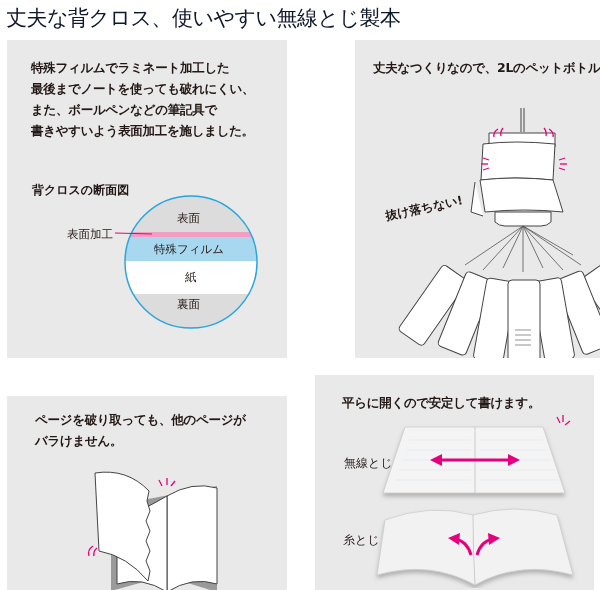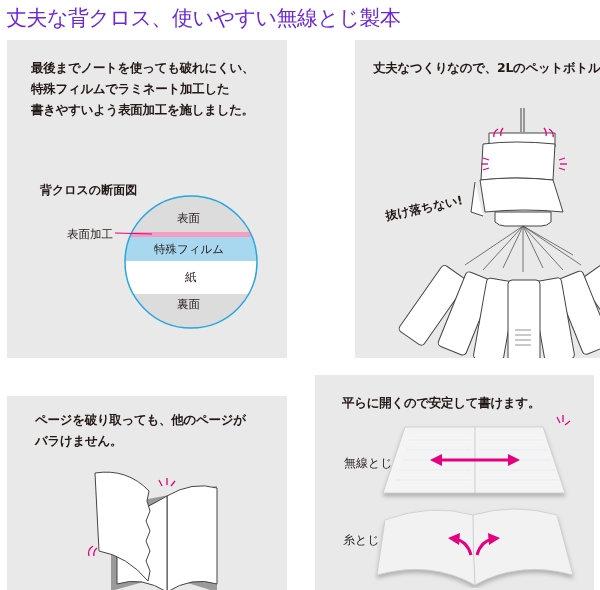--- a/index.html
+++ b/index.html
@@ -1,42 +1,43 @@
 <!DOCTYPE html>
 <html><head>
 <meta charset="utf-8">
 <style>
   * { box-sizing: border-box; margin: 0; padding: 0; }
   html, body { width: 600px; height: 590px; background: #ffffff; overflow: hidden; }
   body { position: relative; font-family: "DejaVu Sans", "Liberation Sans", sans-serif; color: #231815; }
-  .title { position: absolute; left: 6px; top: 4px; font-size: 21px; letter-spacing: -0.5px; color: #6d28d9; font-weight: normal; white-space: nowrap; }
+  .title { position: absolute; left: 6px; top: 4px; font-size: 21px; letter-spacing: -0.5px; color: #0f172a; font-weight: normal; white-space: nowrap; }
   .panel { position: absolute; background: #e9e9e9; }
   #p1 { left: 7px; top: 40px; width: 280px; height: 318px; }
   #p2 { left: 315px; top: 40px; width: 279px; height: 318px; margin-left: 40px; }
   #p3 { left: 7px; top: 396px; width: 280px; height: 213px; }
   #p4 { left: 315px; top: 375px; width: 279px; height: 260px; }
   .lead { position: absolute; font-size: 12.5px; line-height: 21px; font-weight: bold; white-space: nowrap; letter-spacing: -0.3px; }
   .lead div { height: 21px; }
   #p1 .lead { left: 24px; top: 17px; }
   #p2 .lead { left: 18px; top: 17px; }
   #p3 .lead { left: 28px; top: 14px; font-size: 12.5px; line-height: 20px; }
   #p4 .lead { left: 27px; top: 17px; }
-  .sub { position: absolute; left: 25px; top: 142px; font-size: 12px; font-weight: bold; white-space: nowrap; margin-left: 8px; }
+  .sub { position: absolute; left: 25px; top: 142px; font-size: 12px; font-weight: bold; white-space: nowrap; }
   .svgwrap { position: absolute; left: 0; top: 0; }
   .lbl { position: absolute; font-size: 11.5px; white-space: nowrap; }
 </style>
 </head>
 <body>
 
 <div class="title">丈夫な背クロス、使いやすい無線とじ製本</div>
 
 <div class="panel" id="p1">
   <div class="lead">
+    <div>特殊フィルムでラミネート加工した</div>
     <div>最後までノートを使っても破れにくい、</div>
-    <div>特殊フィルムでラミネート加工した</div>
+    <div>また、ボールペンなどの筆記具で</div>
     <div>書きやすいよう表面加工を施しました。</div>
   </div>
   <div class="sub">背クロスの断面図</div>
 
   <svg class="svgwrap" width="280" height="318">
     <defs>
       <clipPath id="circ">
           <circle cx="184" cy="222" r="66"></circle>
         </clipPath>
     </defs>

